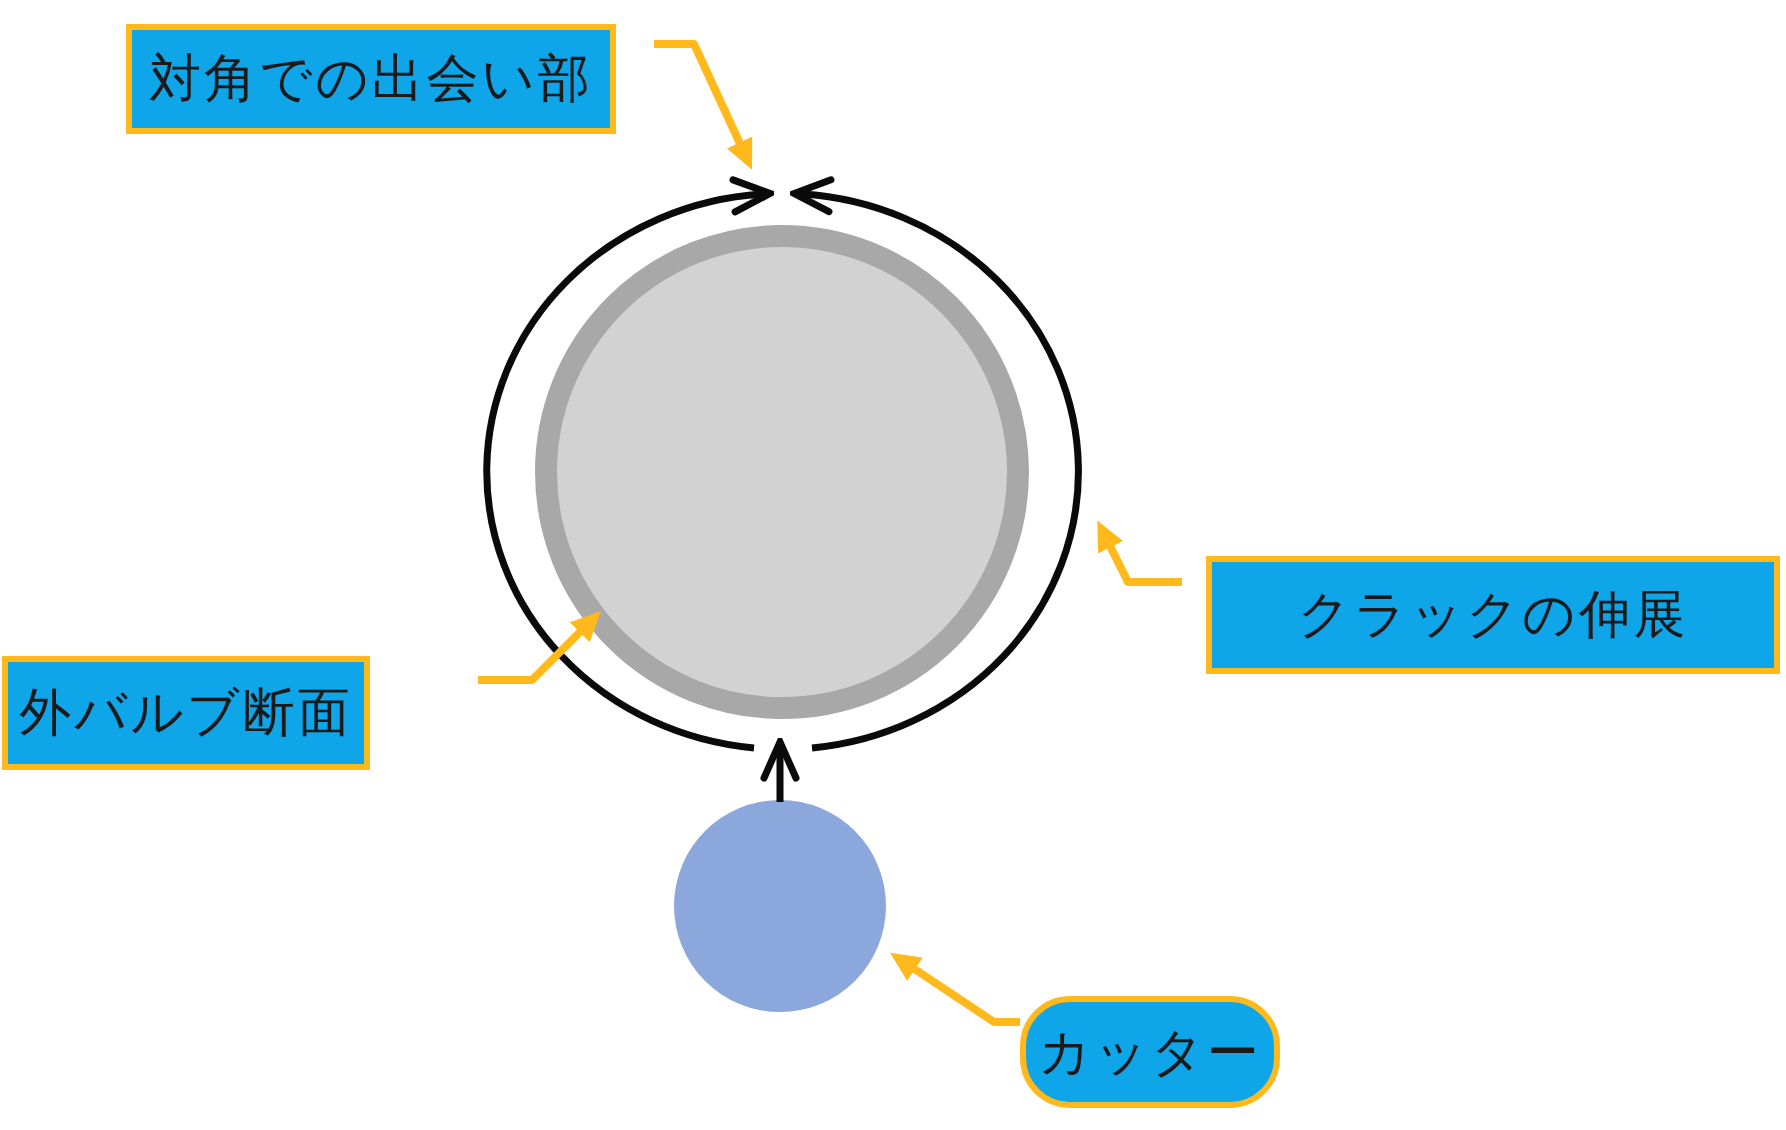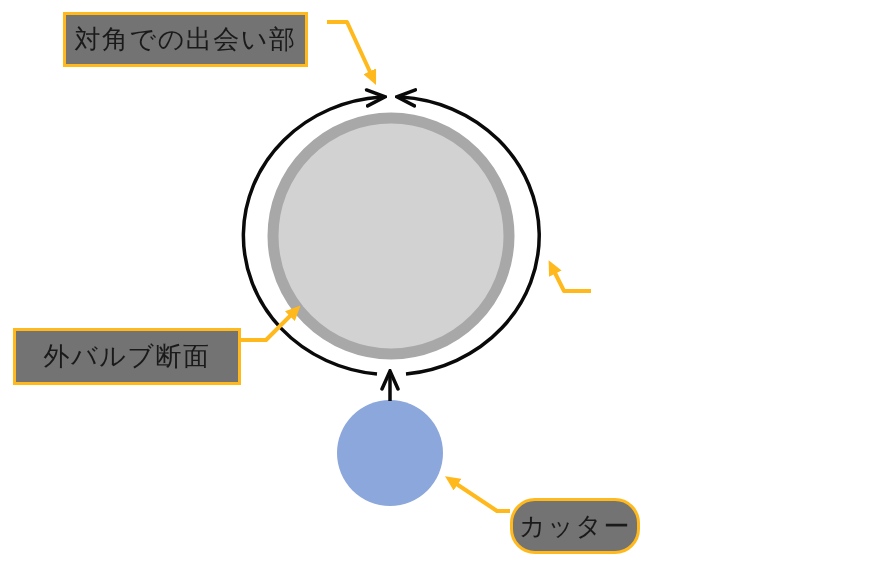--- a/index.html
+++ b/index.html
@@ -16,31 +16,31 @@
     position:relative;
     width:893px;height:565px;
     background:var(--color-background,#fff);
     font-family:"Liberation Serif","DejaVu Serif",serif;
     overflow:hidden;
   }
   #diagram-svg{position:absolute;left:0;top:0;}
   .label-box{
     position:absolute;
     border:3px solid var(--color-accent,#FFB91C);
-    background:#737373;
+    background:#0ea5e9;
     display:flex;align-items:center;justify-content:center;
     font-size:26px;
     color:var(--color-text,#1a1a1a);
     letter-spacing:1.5px;
     box-sizing:border-box;
     white-space:nowrap;
   }
   #box-meeting{left:63px;top:12px;width:245px;height:55px;}
   #box-crack{left:603px;top:278px;width:287px;height:59px;}
-  #box-valve{left:13px;top:328px;width:228px;height:57px;font-family:Liberation Serif, serif;}
+  #box-valve{left:1px;top:328px;width:184px;height:57px;font-family:Liberation Serif, serif;}
   #box-cutter{left:510px;top:498px;width:130px;height:56px;border-radius:25px;}
 </style>
 </head>
 <body>
 
 <div id="canvas">
 
   <svg id="diagram-svg" width="893" height="565" viewBox="0 0 893 565">
     <defs>
       <marker id="blackArrow" markerUnits="userSpaceOnUse" markerWidth="22" markerHeight="20" viewBox="0 0 22 20" refX="16" refY="10" orient="auto">
@@ -63,20 +63,23 @@
     <path d="M 327 22 L 347 22 L 371 74" fill="none" stroke="var(--color-accent,#FFB91C)" stroke-width="4" stroke-linejoin="round" marker-end="url(#orangeArrow)"></path>
     <path d="M 591 291 L 564 291 L 554 271" fill="none" stroke="var(--color-accent,#FFB91C)" stroke-width="4" stroke-linejoin="round" marker-end="url(#orangeArrow)"></path>
     <path d="M 239 340 L 266 340 L 292 314" fill="none" stroke="var(--color-accent,#FFB91C)" stroke-width="4" stroke-linejoin="round" marker-end="url(#orangeArrow)"></path>
     <path d="M 510 511 L 497 511 L 455 483" fill="none" stroke="var(--color-accent,#FFB91C)" stroke-width="4" stroke-linejoin="round" marker-end="url(#orangeArrow)"></path>
   </svg>
 
   <div class="label-box" id="box-meeting">
     <span>対角での出会い部</span>
   </div>
 
+  <div class="label-box" id="box-crack">
+    <span>クラックの伸展</span>
+  </div>
 
   <div class="label-box" id="box-valve">
     <span>外バルブ断面</span>
   </div>
 
   <div class="label-box" id="box-cutter">
     <span>カッター</span>
   </div>
 
 </div>

